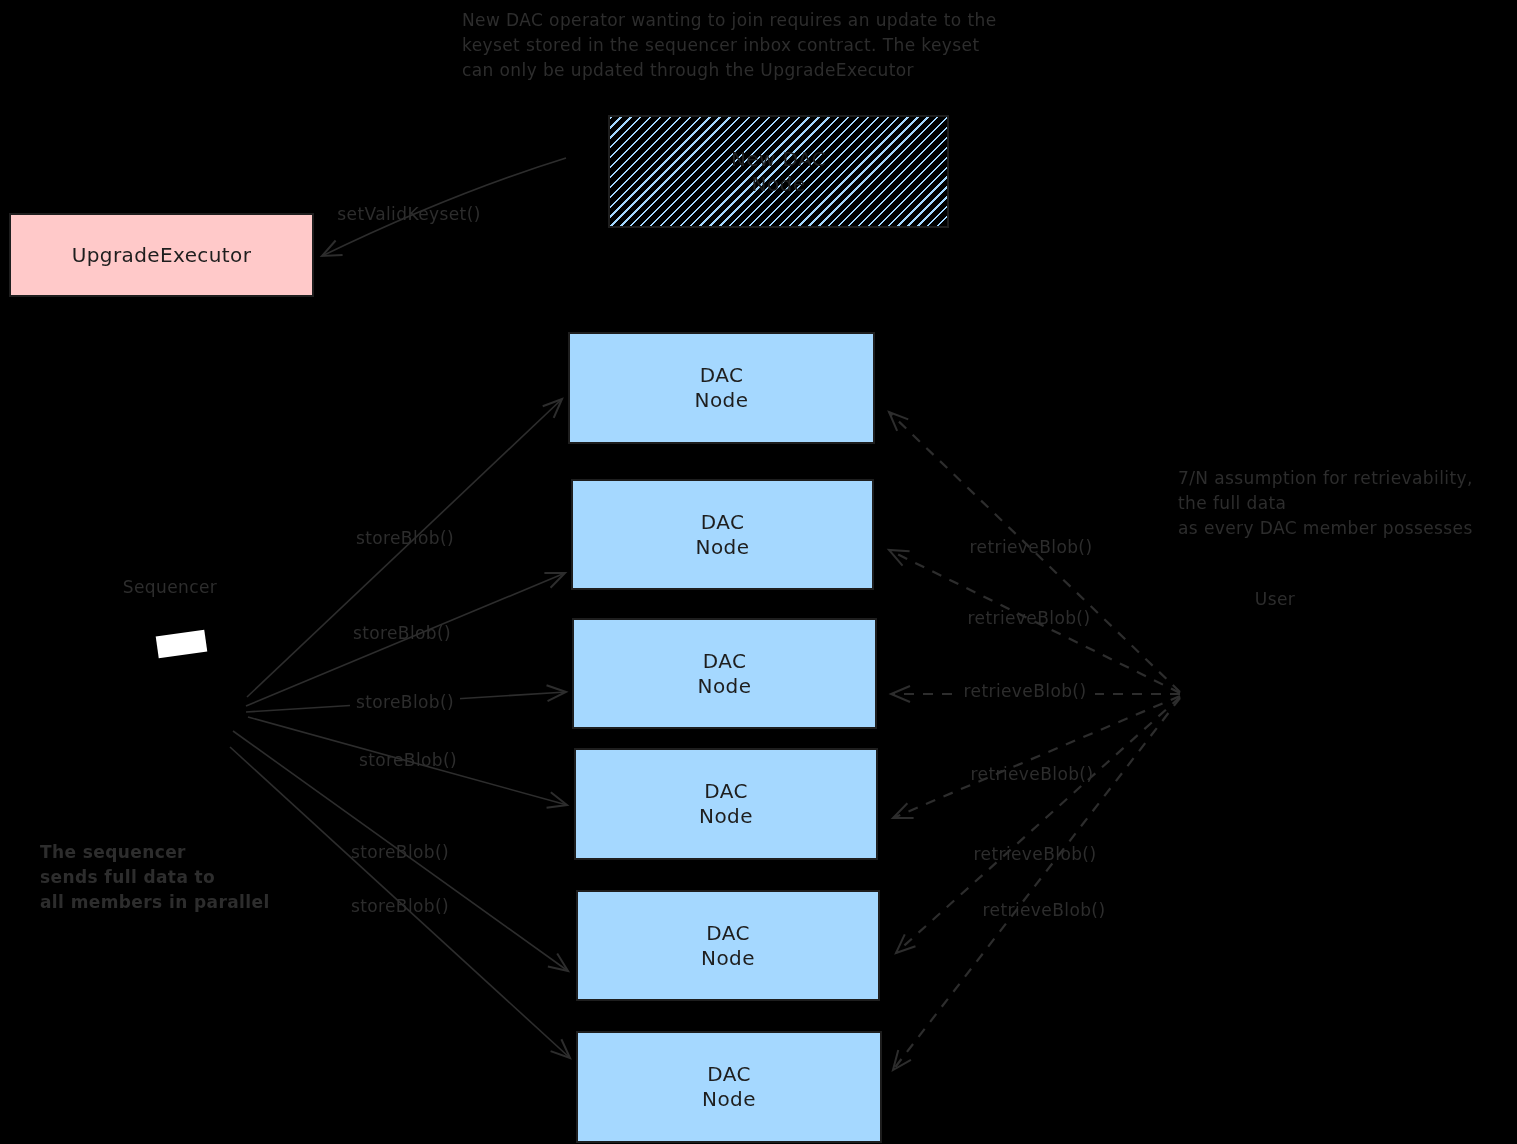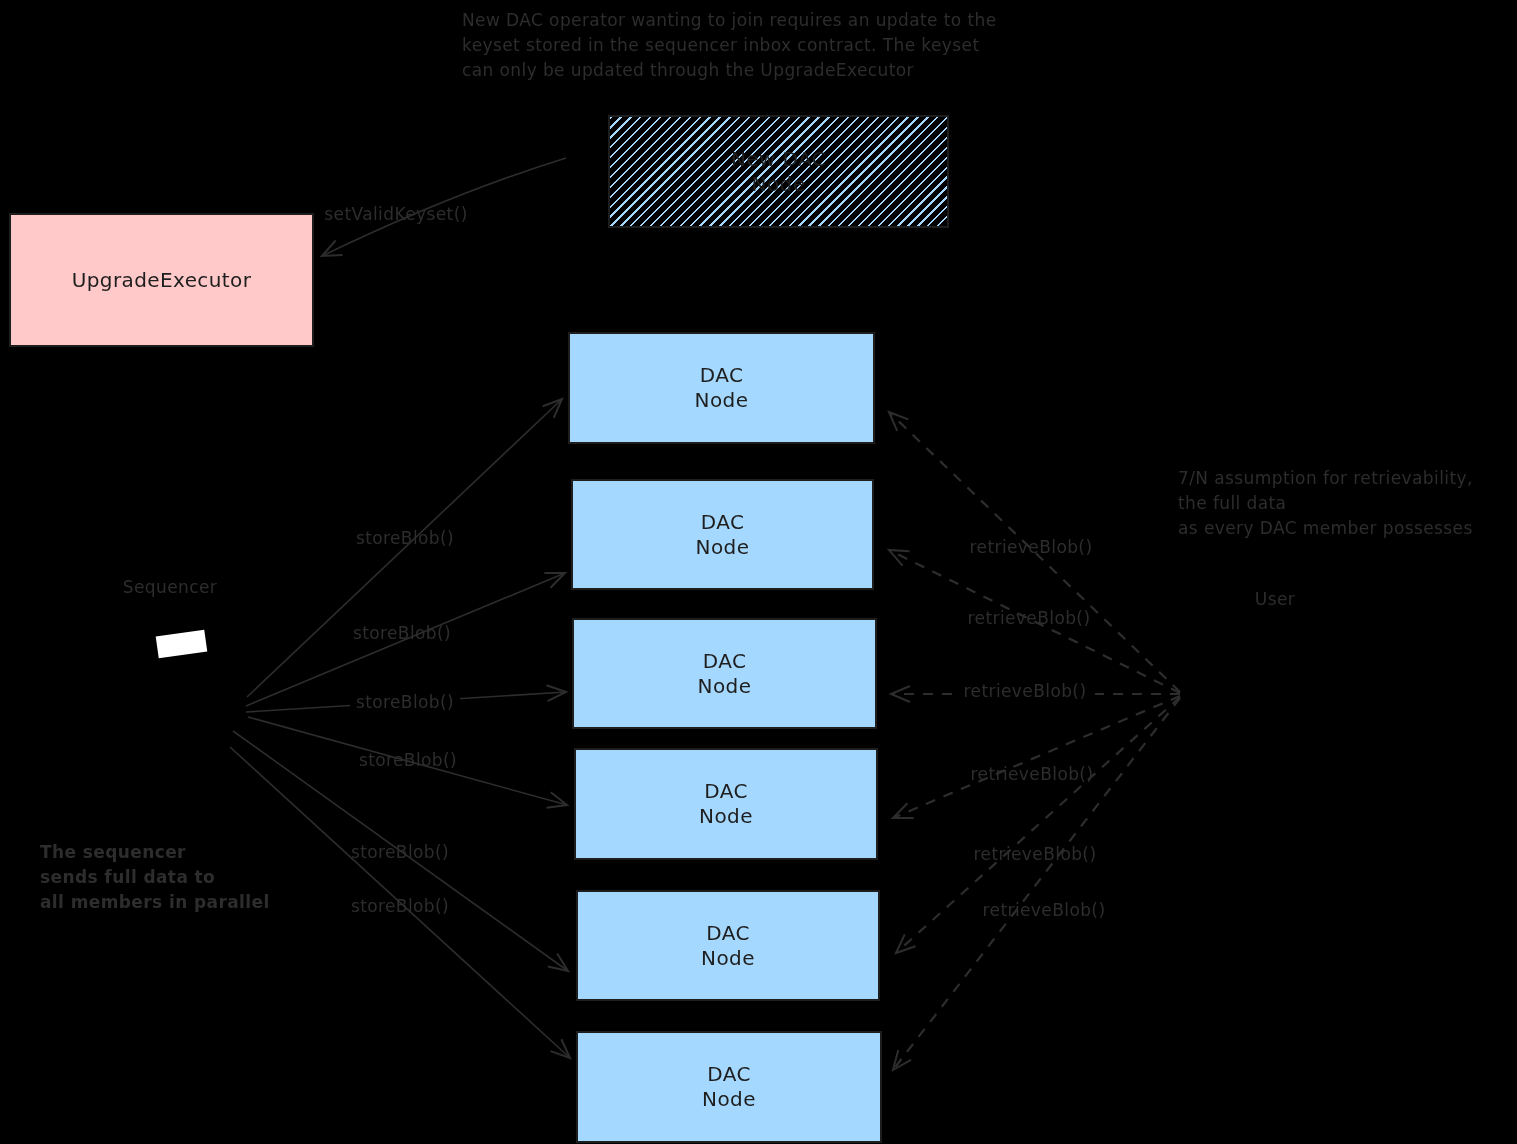--- a/index.html
+++ b/index.html
@@ -77,21 +77,21 @@
     <div>the full data</div>
     <div>as every DAC member possesses</div>
   </div>
 
   <div class="note" style="left:40px;top:840px;font-weight:bold;">
     <div>The sequencer</div>
     <div>sends full data to</div>
     <div>all members in parallel</div>
   </div>
 
-  <div class="box box-pink" style="left:9px;top:213px;width:305px;height:134px;">
+  <div class="box box-pink" style="left:9px;top:213px;width:305px;height:84px;">
     <div class="bl">UpgradeExecutor</div>
   </div>
 
   <div class="box box-hatch" style="left:568px;top:115px;width:341px;height:113px;margin-left:40px;">
     <div class="bl">New DAC</div>
     <div class="bl">Node</div>
   </div>
 
   <div class="box box-blue" style="left:568px;top:325px;width:307px;height:112px;">
     <div class="bl">DAC</div>
@@ -115,21 +115,21 @@
   </div>
   <div class="box box-blue" style="left:576px;top:1024px;width:306px;height:112px;">
     <div class="bl">DAC</div>
     <div class="bl">Node</div>
   </div>
 
   <div class="actor-label" style="left:118px;top:577px;width:104px;">Sequencer</div>
   <div class="seq-icon"></div>
   <div class="actor-label" style="left:1240px;top:589px;width:70px;">User</div>
 
-  <div class="edge-label" style="left:320px;top:204px;width:152px;">setValidKeyset()</div>
+  <div class="edge-label" style="left:333px;top:204px;width:152px;">setValidKeyset()</div>
 
   <div class="edge-label" style="left:350px;top:528px;width:110px;">storeBlob()</div>
   <div class="edge-label" style="left:347px;top:623px;width:110px;">storeBlob()</div>
   <div class="edge-label" style="left:350px;top:692px;width:110px;background:#000;">storeBlob()</div>
   <div class="edge-label" style="left:353px;top:750px;width:110px;">storeBlob()</div>
   <div class="edge-label" style="left:345px;top:842px;width:110px;">storeBlob()</div>
   <div class="edge-label" style="left:345px;top:896px;width:110px;">storeBlob()</div>
 
   <div class="edge-label" style="left:961px;top:537px;width:140px;">retrieveBlob()</div>
   <div class="edge-label" style="left:959px;top:608px;width:140px;">retrieveBlob()</div>

